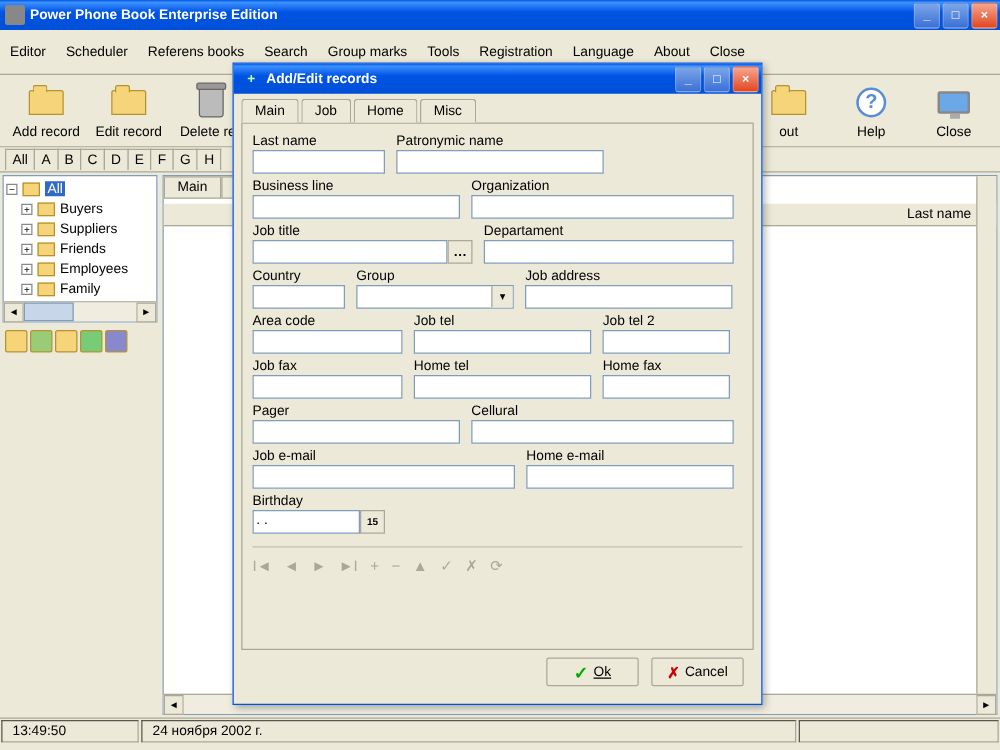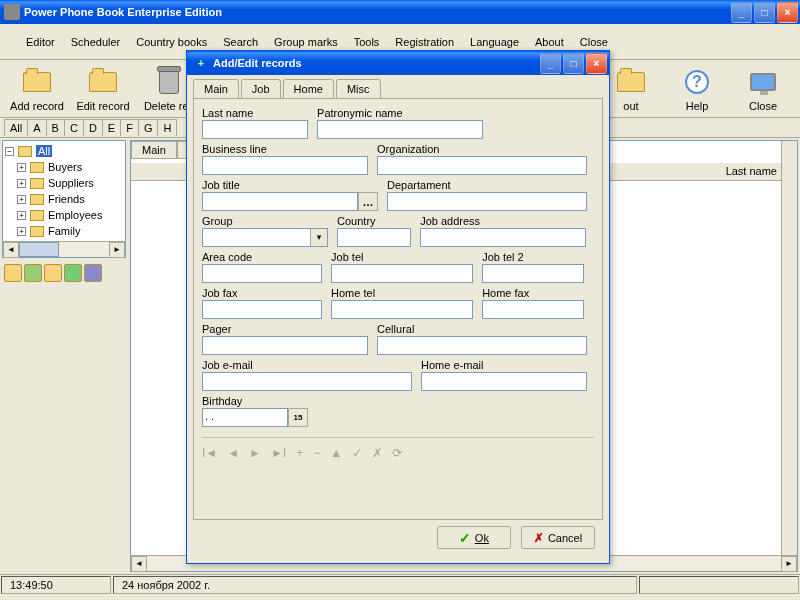--- a/index.html
+++ b/index.html
@@ -8,21 +8,21 @@
 
 .titlebar { height: 24px; background: linear-gradient(to bottom, #0058e0, #3d91ff 8%, #0054e3 40%, #0050d8); color: #fff; display: flex; align-items: center; padding: 0 2px 0 4px; }
 .titlebar .app-icon { width: 16px; height: 16px; margin-right: 4px; background: #888; border-radius: 2px; }
 .titlebar .title { font-weight: bold; flex: 1; }
 .win-btns { display: flex; gap: 2px; }
 .win-btn { width: 21px; height: 21px; border-radius: 3px; border: 1px solid #fff3; display: flex; align-items: center; justify-content: center; color: #fff; font-weight: bold; font-size: 10px; }
 .win-min, .win-max { background: linear-gradient(to bottom, #7ba7e8, #3a6fd8); }
 .win-close { background: linear-gradient(to bottom, #f5a68f, #e2471f); }
 
 
-.menubar { height: 36px; background: #ece9d8; display: flex; align-items: center; padding: 0 18px; border-bottom: 1px solid #aca899; text-align: right; }
+.menubar { height: 36px; background: #ece9d8; display: flex; align-items: center; padding: 0 0; border-bottom: 1px solid #aca899; text-align: right; }
 .menubar span { padding: 2px 8px; color: #000; }
 
 
 .toolbar { height: 58px; background: #ece9d8; display: flex; align-items: center; padding: 2px 4px; border-bottom: 1px solid #aca899; }
 .tb-btn { width: 66px; display: flex; flex-direction: column; align-items: center; gap: 2px; padding: 2px; }
 .tb-icon { width: 32px; height: 32px; display: flex; align-items: center; justify-content: center; }
 .folder-icon { width: 28px; height: 20px; background: #f5d47a; border: 1px solid #b8922e; border-radius: 2px 2px 0 0; position: relative; }
 .folder-icon::before { content: ''; position: absolute; top: -5px; left: 2px; width: 10px; height: 5px; background: #f5d47a; border: 1px solid #b8922e; border-bottom: none; border-radius: 2px 2px 0 0; }
 .trash-icon { width: 20px; height: 24px; background: #bbb; border: 1px solid #666; border-radius: 0 0 3px 3px; position: relative; }
 .trash-icon::before { content: ''; position: absolute; top: -5px; left: -3px; right: -3px; height: 4px; background: #999; border: 1px solid #666; border-radius: 2px; }
@@ -95,21 +95,21 @@
   <div class="win-btns">
     <div class="win-btn win-min">_</div>
     <div class="win-btn win-max">□</div>
     <div class="win-btn win-close">×</div>
   </div>
 </div>
 
 <div class="menubar">
   <span>Editor</span>
   <span>Scheduler</span>
-  <span>Country books</span>
+  <span>Referens books</span>
   <span>Search</span>
   <span>Group marks</span>
   <span>Tools</span>
   <span>Registration</span>
   <span>Language</span>
   <span>About</span>
   <span>Close</span>
 </div>
 
 <div class="toolbar">
@@ -264,22 +264,22 @@
       <div class="field"><label>Organization</label><div class="txtbox" style="width:210px"></div></div>
     </div>
     <div class="fieldrow">
       <div class="field"><label>Job title</label><div style="display:flex">
             <div class="txtbox" style="width:156px"></div>
             <div class="ellbtn">…</div>
           </div></div>
       <div class="field"><label>Departament</label><div class="txtbox" style="width:200px"></div></div>
     </div>
     <div class="fieldrow">
+      <div class="field"><label>Country</label><div class="txtbox" style="width:74px"></div></div>
       <div class="field"><label>Group</label><div class="combo" style="width:126px"></div></div>
-      <div class="field"><label>Country</label><div class="txtbox" style="width:74px"></div></div>
       <div class="field"><label>Job address</label><div class="txtbox" style="width:166px"></div></div>
     </div>
     <div class="fieldrow">
       <div class="field"><label>Area code</label><div class="txtbox" style="width:120px"></div></div>
       <div class="field"><label>Job tel</label><div class="txtbox" style="width:142px"></div></div>
       <div class="field"><label>Job tel 2</label><div class="txtbox" style="width:102px"></div></div>
     </div>
     <div class="fieldrow">
       <div class="field"><label>Job fax</label><div class="txtbox" style="width:120px"></div></div>
       <div class="field"><label>Home tel</label><div class="txtbox" style="width:142px"></div></div>

